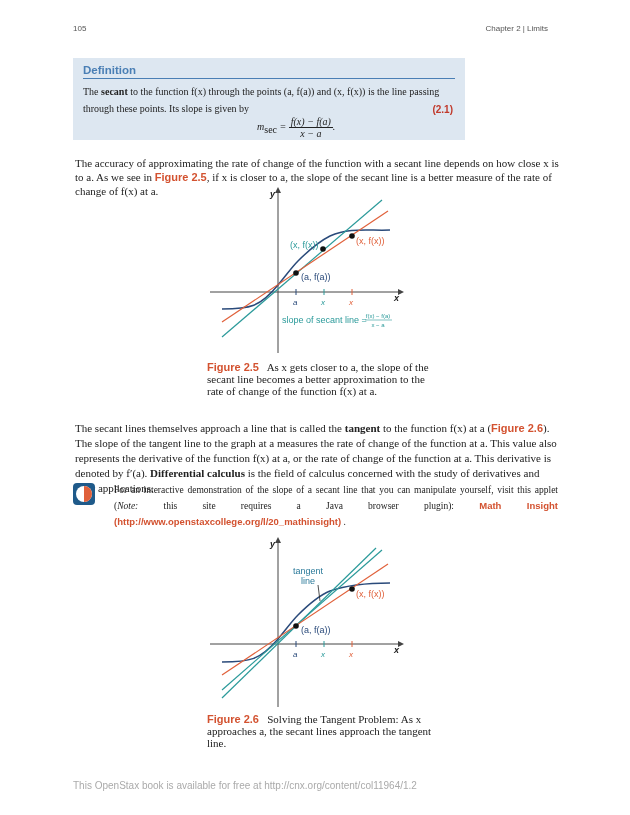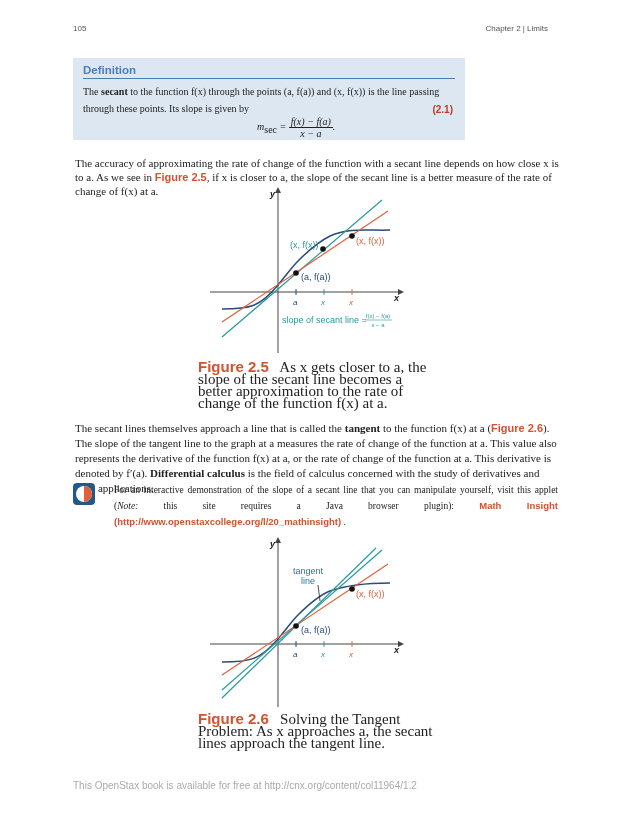--- a/index.html
+++ b/index.html
@@ -8,21 +8,21 @@
   .defbox{position:absolute;left:73px;top:58px;width:392px;height:82px;background:#dde7f1;}
   .deftitle{position:absolute;left:10px;top:6px;font-family:"Liberation Sans",sans-serif;font-weight:bold;font-size:11.5px;color:#4a7fb5;}
   .defrule{position:absolute;left:10px;right:10px;top:20px;border-top:1px solid #4a7fb5;}
   .deftext{position:absolute;left:10px;right:10px;top:25px;font-size:10px;line-height:17px;}
   .eq{position:absolute;left:184px;top:58px;font-size:10px;font-style:italic;}
   .eqnum{position:absolute;right:12px;top:46px;font-family:"Liberation Sans",sans-serif;font-weight:bold;font-size:10px;color:#c0392b;margin-left:34px;}
   .para{position:absolute;left:75px;width:484px;font-size:11px;line-height:14px;}
   .red{color:#d35230;font-family:"Liberation Sans",sans-serif;font-weight:bold;}
   i{font-style:italic;}
   .fig{position:absolute;}
-  .cap{position:absolute;left:198px;width:235px;font-size:15px;line-height:12px;}
+  .cap{position:absolute;left:207px;width:235px;font-size:11px;line-height:12px;}
   .note{position:absolute;left:114px;width:444px;top:482px;font-size:9.5px;line-height:16px;text-align:justify;}
   .noteicon{position:absolute;left:73px;top:483px;width:22px;height:22px;border-radius:4px;background:#1f5a8a;}
   .footer{position:absolute;left:73px;top:780px;font-family:"Liberation Sans",sans-serif;font-size:10px;color:#aaa;}
 </style>
 </head>
 <body>
 
 <div class="hdr" style="left:73px">105</div>
 <div class="hdr" style="right:82px">Chapter 2 | Limits</div>
 

